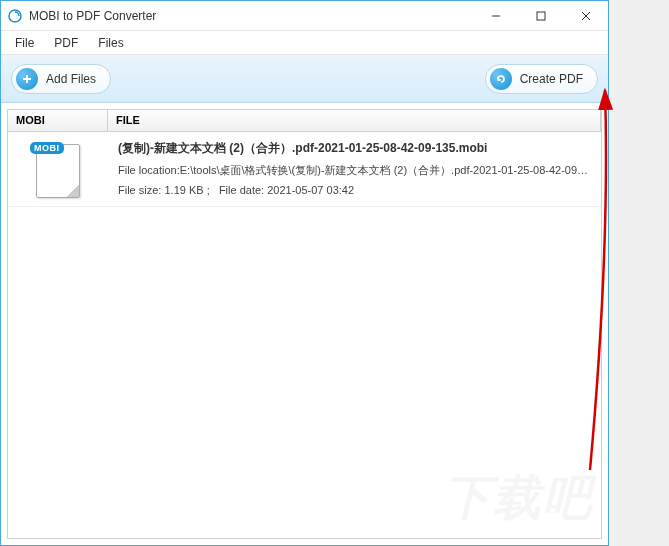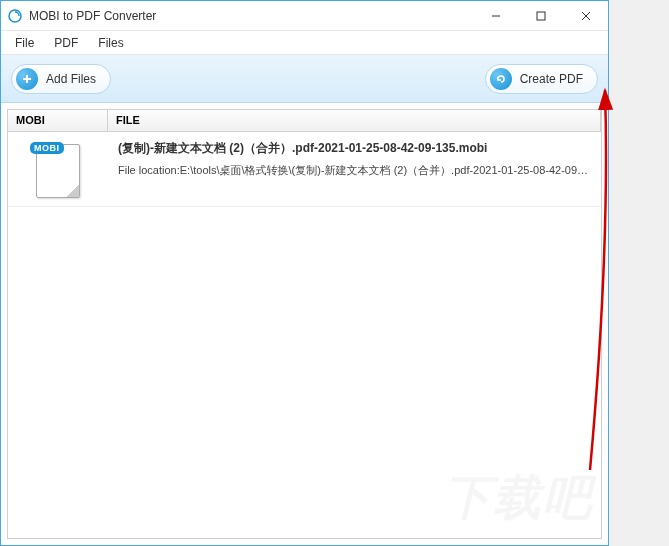--- a/index.html
+++ b/index.html
@@ -106,20 +106,24 @@
         <div class="fileicon">
           <div class="page"></div>
           <div class="badge">MOBI</div>
         </div>
       </div>
       <div class="cell-file">
         <div class="fname">(复制)-新建文本文档 (2)（合并）.pdf-2021-01-25-08-42-09-135.mobi</div>
         <div class="floc">
           <span>File location:</span><span>E:\tools\桌面\格式转换\(复制)-新建文本文档 (2)（合并）.pdf-2021-01-25-08-42-09-135....</span>
         </div>
+        <div class="fmeta">
+          <span>File size:</span> <span>1.19 KB</span> ;&nbsp;&nbsp;
+          <span>File date:</span> <span>2021-05-07 03:42</span>
+        </div>
       </div>
     </div>
     <div class="watermark">下载吧</div>
   </div>
 </div>
 
 <svg class="arrow" style="left:0;top:0;" width="669" height="546">
   <defs>
     <marker id="ah" markerWidth="10" markerHeight="10" refX="8" refY="3" orient="auto">
       <path d="M0,0 L9,3 L0,6 Z" fill="#d40000"></path>

